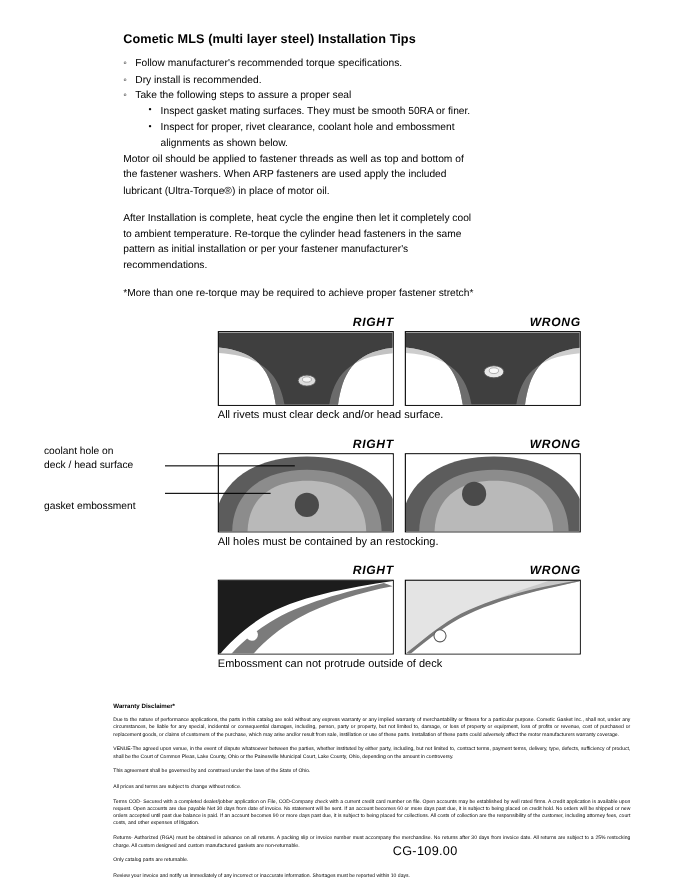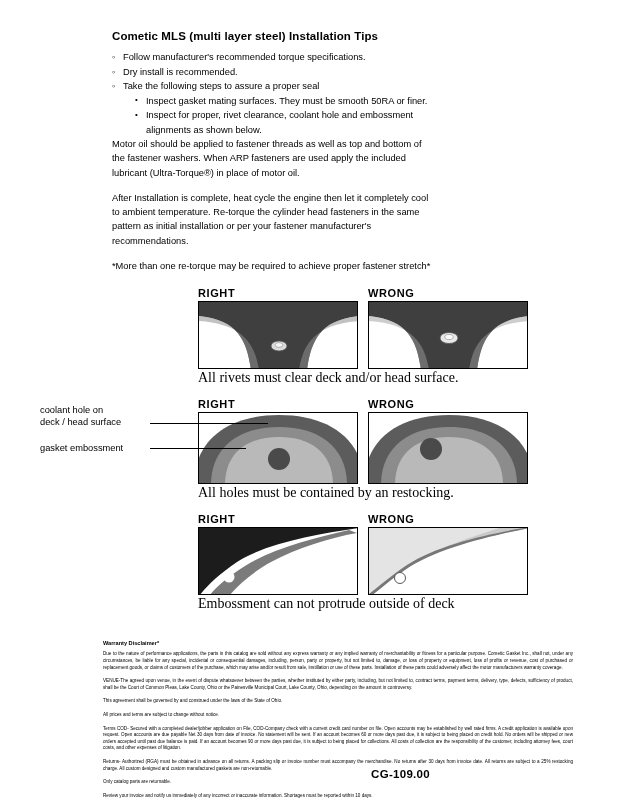--- a/index.html
+++ b/index.html
@@ -92,43 +92,43 @@
   .fig-labels {
     display: flex;
     justify-content: space-between;
     font-size: 11px;
     font-weight: bold;
     letter-spacing: 0.6px;
     margin-bottom: 2px;
   }
   .fig-labels span.l {
     width: 160px;
-    text-align: left;
+    text-align: right;
+    font-style: italic;
   }
   .fig-row {
     display: flex;
     gap: 10px;
   }
   .fig-box {
     width: 160px;
     height: 68px;
     border: 1px solid #000;
     box-sizing: border-box;
     overflow: hidden;
     position: relative;
     background: #ffffff;
   }
   .fig-box.tall {
     height: 72px;
   }
   .fig-caption {
-    font-size: 14px;
+    font-size: 10px;
     margin: 3px 0 0 0;
     line-height: 12px;
-    font-family: Liberation Serif, serif;
   }
 
   
   .callout {
     position: absolute;
     font-size: 9.3px;
     text-align: left;
     line-height: 12px;
     white-space: nowrap;
   }
@@ -149,24 +149,24 @@
     margin: 0 0 5px 0;
   }
   .warranty p {
     font-size: 4.6px;
     line-height: 6.6px;
     margin: 0 0 7px 0;
     text-align: justify;
   }
   .docnum {
     position: absolute;
-    right: 58px;
+    right: 72px;
     bottom: 20px;
     font-size: 11.5px;
-    font-weight: bold;
+    font-weight: normal;
     letter-spacing: 0.3px;
   }
 </style>
 </head>
 <body>
 
 <div class="page">
 
   <h1 class="title">Cometic MLS (multi layer steel) Installation Tips</h1>
 
@@ -262,21 +262,21 @@
             <circle cx="62" cy="36" r="11" fill="#4a4a4a"></circle>
           </svg>
         </div>
       </div>
       <p class="fig-caption">All holes must be contained by an restocking.</p>
 
       <div class="callout" style="left:-158px; top:6px;">
         <span>coolant hole on</span><br>
         <span>deck / head surface</span>
       </div>
-      <div class="callout" style="left:-158px; top:44px; width:108px;">
+      <div class="callout" style="left:-158px; top:56px; width:108px;">
         <span>gasket embossment</span>
       </div>
       <div class="callout-line" style="left:-48px; top:25px; width:118px;"></div>
       <div class="callout-line" style="left:-48px; top:50px; width:96px;"></div>
     </div>
 
     <div class="fig-group" style="margin-top:14px;">
       <div class="fig-labels">
         <span class="l">RIGHT</span>
         <span class="l">WRONG</span>

